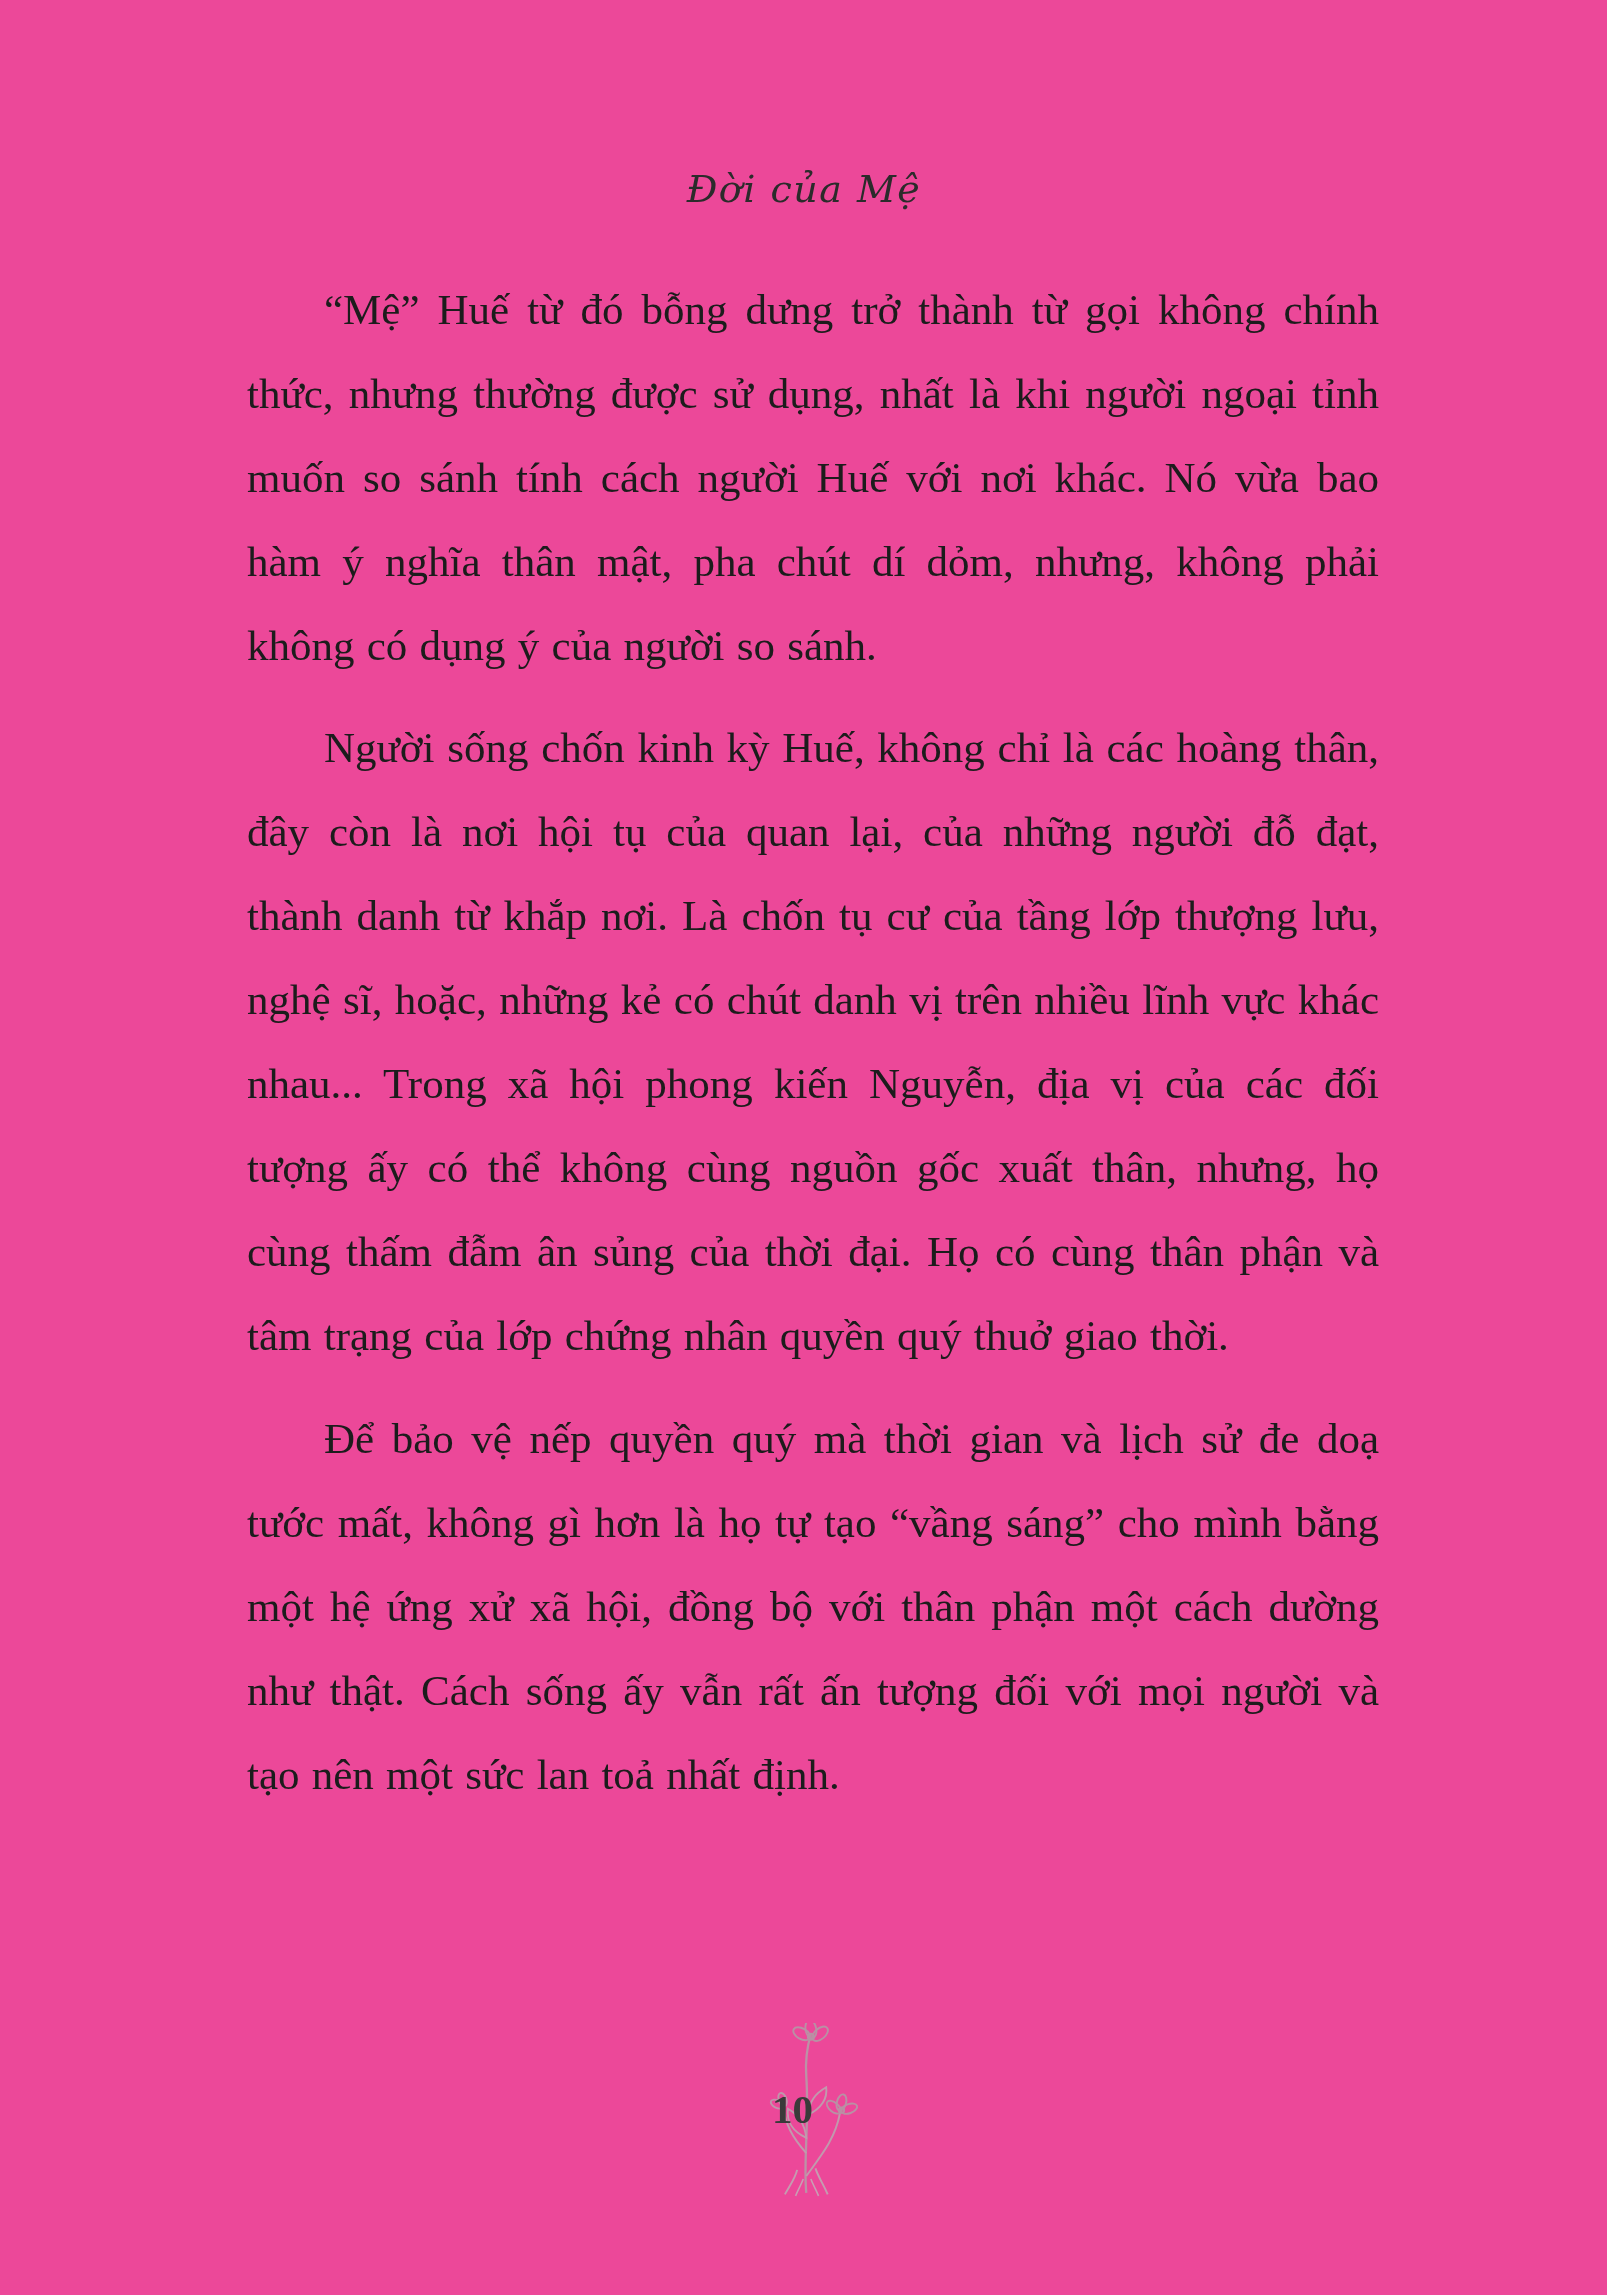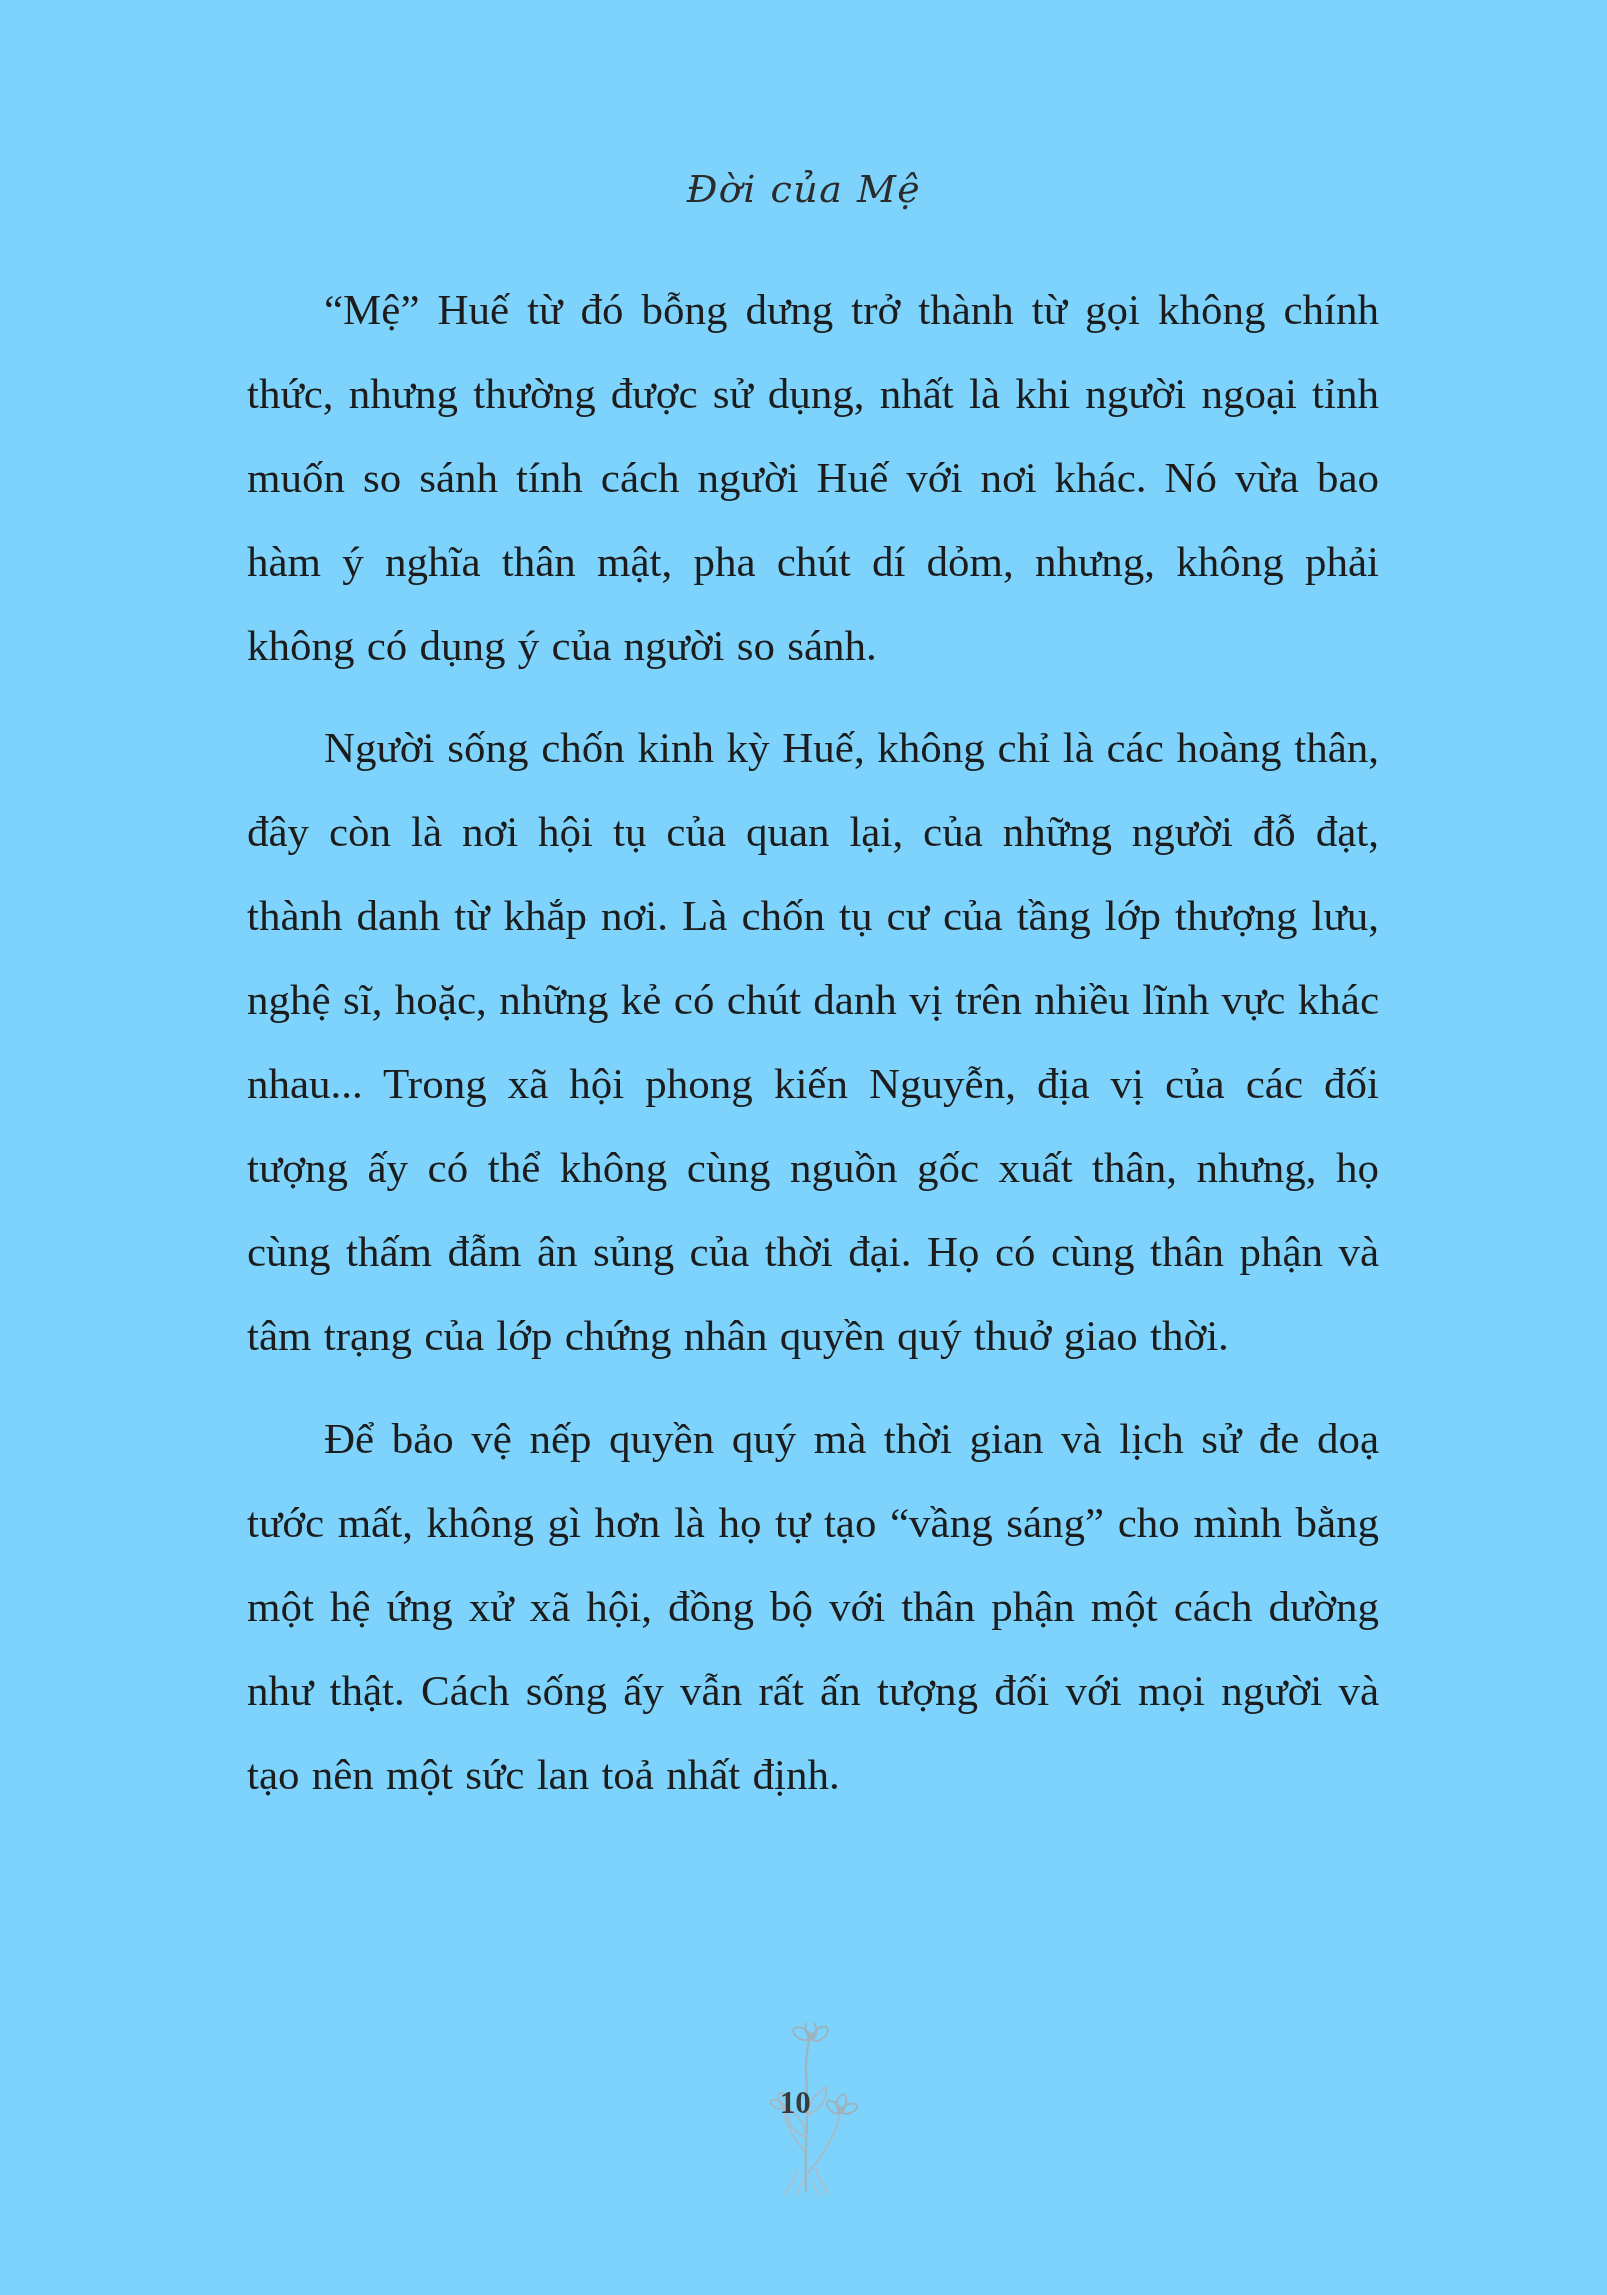--- a/index.html
+++ b/index.html
@@ -4,21 +4,21 @@
   <style>
     html, body {
       margin: 0;
       padding: 0;
       background: #ffffff;
     }
     .page {
       position: relative;
       width: 1608px;
       height: 2295px;
-      background: #7dd3fc;
+      background: #ec4899;
       overflow: hidden;
       font-family: "Liberation Serif", "DejaVu Serif", serif;
       color: #1c1c1c;
     }
     .running-header {
       position: absolute;
       top: 167px;
       left: 0;
       width: 100%;
       text-align: center;
@@ -64,21 +64,21 @@
       transform: translate(-50%, -50%);
       z-index: 1;
       opacity: 0.75;
     }
     .page-number {
       position: absolute;
       left: 50%;
       top: 66px;
       transform: translateX(-78%);
       z-index: 2;
-      font-size: 31px;
+      font-size: 41px;
       font-weight: bold;
       color: #3a3a3a;
     }
   </style>
 </head>
 <body>
 
 <div class="page">
 
   <div class="running-header">Đời của Mệ</div>

